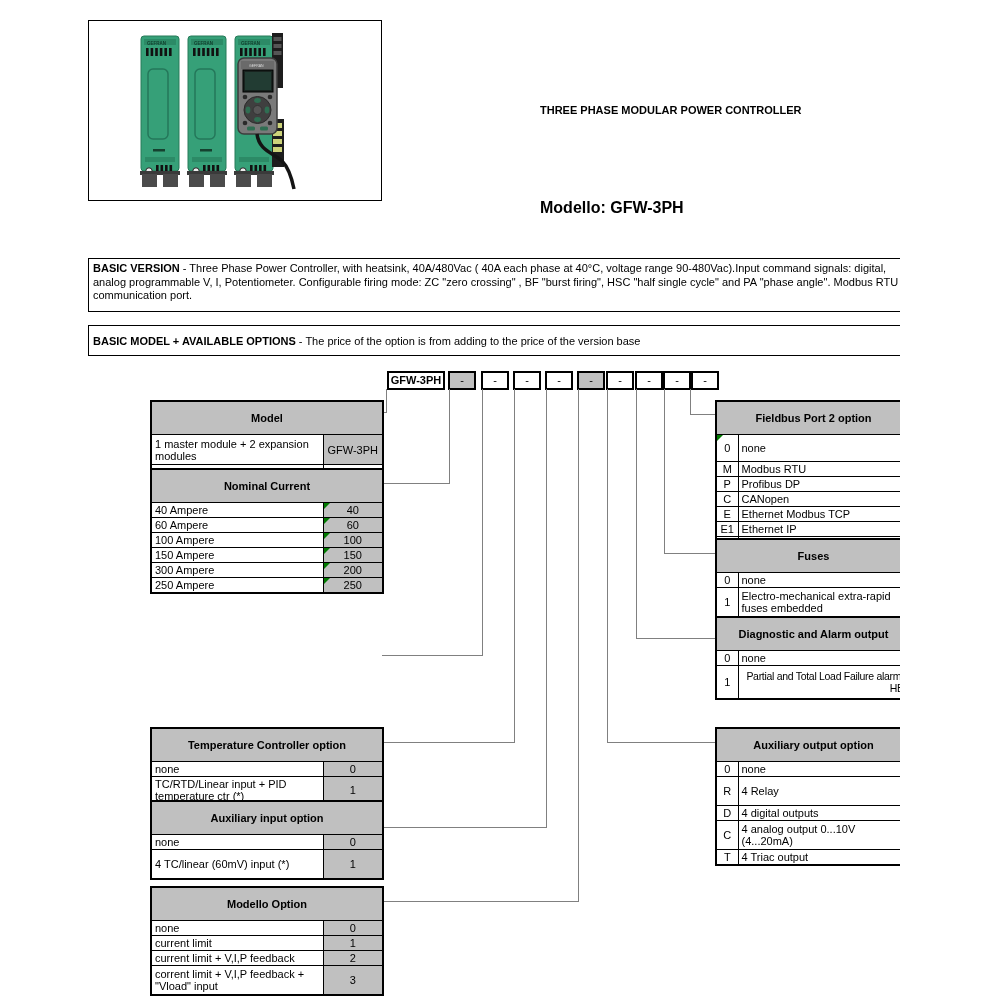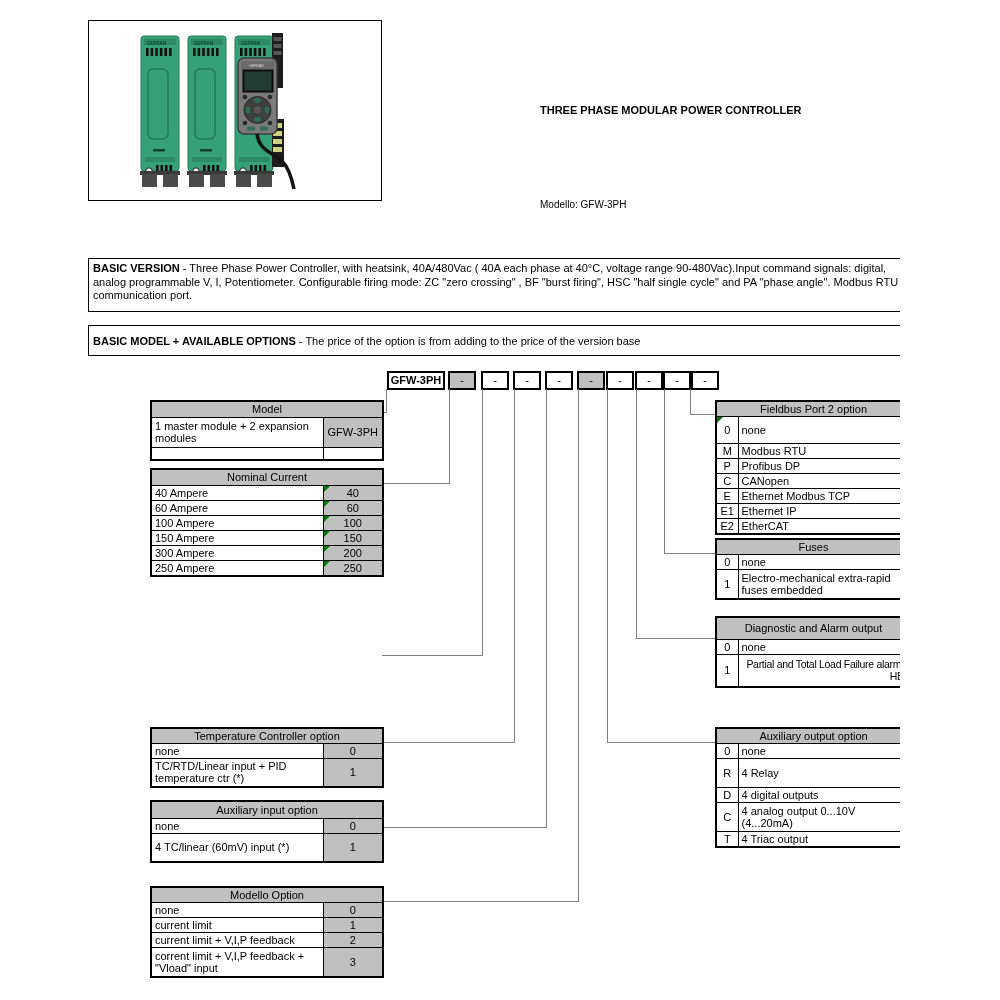--- a/index.html
+++ b/index.html
@@ -5,21 +5,21 @@
   html,body{margin:0;padding:0;background:#fff;}
   body{font-family:"Liberation Sans", sans-serif; color:#000;}
   #canvas{position:relative;width:900px;height:1000px;background:#ffffff;overflow:hidden;}
   .abs{position:absolute;}
 
   
   #photo-frame{left:88px;top:20px;width:292px;height:179px;border:1px solid #000;background:#fff;}
 
   
   #main-title{left:540px;top:104px;font-size:11px;font-weight:bold;white-space:nowrap;}
-  #modello-line{left:540px;top:199px;font-size:10px;white-space:nowrap;}
+  #modello-line{left:540px;top:199px;font-size:16px;white-space:nowrap;font-weight:bold;}
 
   
   .desc-box{left:88px;width:814px;border:1px solid #000;background:#fff;font-size:11px;line-height:13.5px;padding:3px 4px;}
   #basic-version-box{top:258px;height:46px;}
   #basic-model-box{top:325px;height:17px;padding-top:9px;}
   .desc-box b{font-weight:bold;margin-top:24px;}
 
   
   .code-box{position:absolute;top:371px;height:19px;box-sizing:border-box;border:2px solid #000;background:#fff;
             font-size:11px;text-align:center;line-height:14px;}
@@ -27,21 +27,21 @@
   .dash-box{width:28px;}
   .dash-gray{background:#c0c0c0;}
 
   
   .vline{position:absolute;width:1px;background:#808080;}
   .hline{position:absolute;height:1px;background:#808080;}
 
   
   .opt{position:absolute;border-collapse:collapse;table-layout:fixed;font-size:11px;background:#fff;border:2px solid #000;}
   .opt td{border:1px solid #000;padding:1px 3px;line-height:12px;vertical-align:middle;overflow:hidden;}
-  .opt .hd td{background:#c0c0c0;font-weight:normal;text-align:center;padding:1px 2px;}
+  .opt .hd td{background:#c0c0c0;font-weight:bold;text-align:center;padding:10px 2px;}
   .opt td.vc{background:#c0c0c0;text-align:center;position:relative;}
   .opt td.cc{text-align:center;position:relative;padding:1px 1px;}
   .tri{position:absolute;left:0;top:0;width:0;height:0;border-top:6px solid #007a00;border-right:6px solid transparent;}
   .tight{font-size:10.5px;letter-spacing:-0.3px;text-align:right;}
   .lt{left:150px;width:232px;}
   .rt{left:715px;width:195px;}
   .r13{height:13px}.r14{height:14px}.r15{height:15px}.r16{height:16px}.r17{height:17px}
   .r22{height:22px}.r27{height:27px}.r28{height:28px}.r29{height:29px}.r30{height:30px}.r33{height:33px}
 </style>
 </head>

